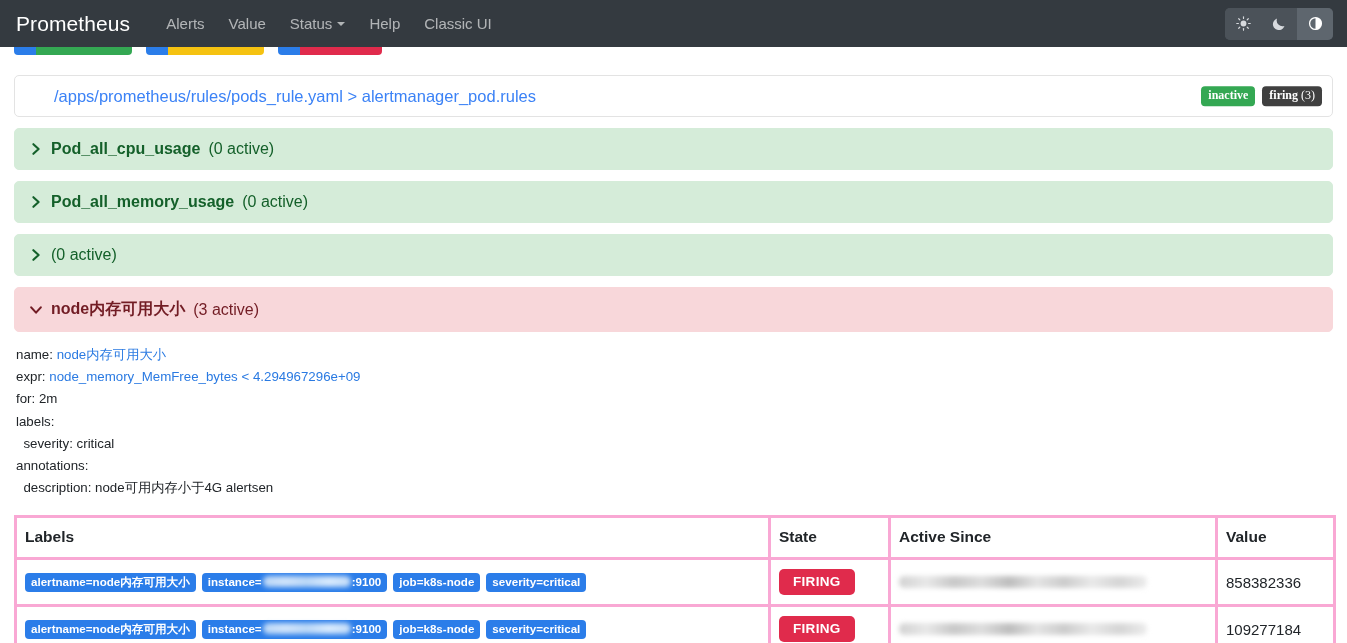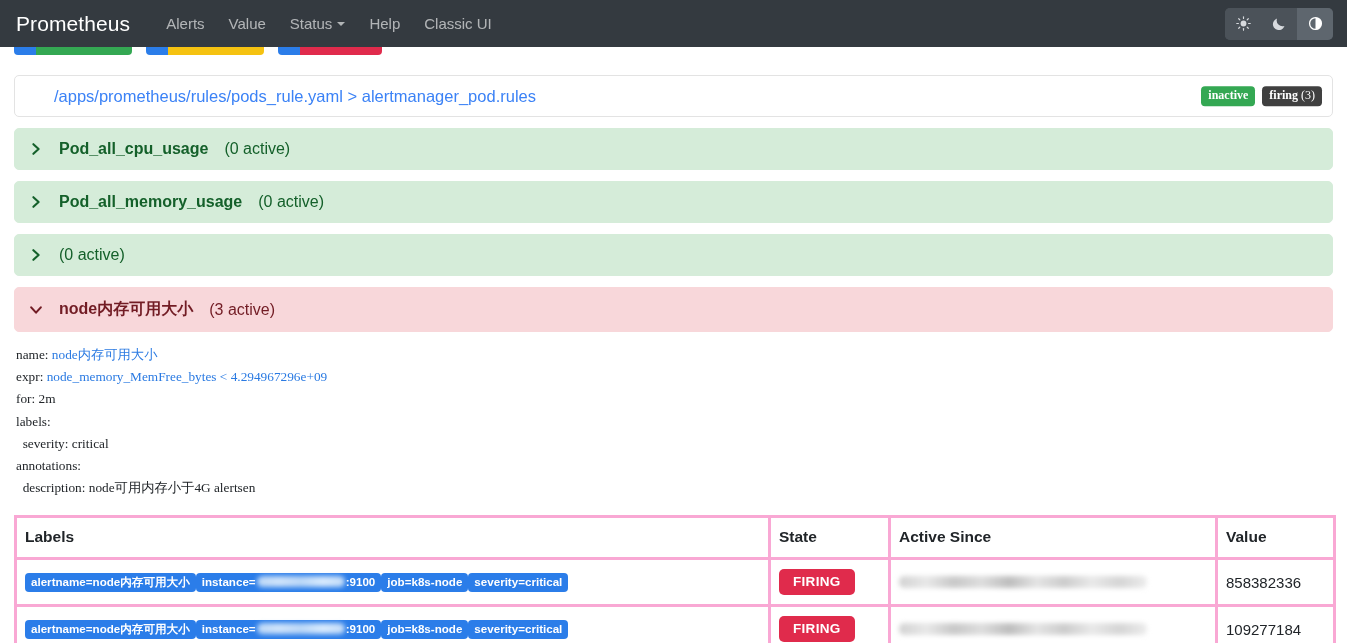--- a/index.html
+++ b/index.html
@@ -132,31 +132,31 @@
 
   
   .alert-row {
     border-radius: 5px;
     padding: 11px 14px;
     margin-top: 11px;
     font-size: 16px;
     cursor: pointer;
     display: flex;
     align-items: center;
-    gap: 16px;
+    gap: 8px;
   }
   .alert-row.inactive { background: #d5ecd9; color: #14602a; border: 1px solid #d5ecd9; }
   .alert-row.firing   { background: #f8d7da; color: #721c24; border: 1px solid #f8d7da; }
   .alert-name { font-weight: bold; }
   .alert-count { font-weight: 400; }
   .chev { width: 14px; height: 14px; flex: 0 0 14px; display:block; }
 
   
   .yaml {
-    font-family: Liberation Serif, serif;
+    font-family: Liberation Sans, sans-serif;
     font-size: 13.3px;
     line-height: 22.2px;
     color: #212529;
     padding: 12px 0 10px 2px;
     white-space: pre;
   }
   .yaml a { color: #2a7ae2; text-decoration: none; }
   .yaml .op { color: #2a7ae2; }
   .yaml .num { color: #2a7ae2; }
 
@@ -179,21 +179,21 @@
     font-size: 15.5px;
     padding: 10px 8px 11px;
     border-bottom-width: 2px;
     text-align: left;
   }
   .col-labels { width: 754px; }
   .col-state  { width: 120px; }
   .col-since  { width: 327px; }
   .col-value  { width: 118px; }
 
-  .lbl-wrap { display: flex; gap: 0; flex-wrap: nowrap; align-items: center; }
+  .lbl-wrap { display: flex; gap: 6px; flex-wrap: nowrap; align-items: center; }
   .lbl {
     background: #2b7de9;
     color: #fff;
     border-radius: 4px;
     font-size: 11.6px;
     font-weight: bold;
     padding: 3px 6px 4px;
     line-height: 1.1;
     white-space: nowrap;
     display: inline-flex;

